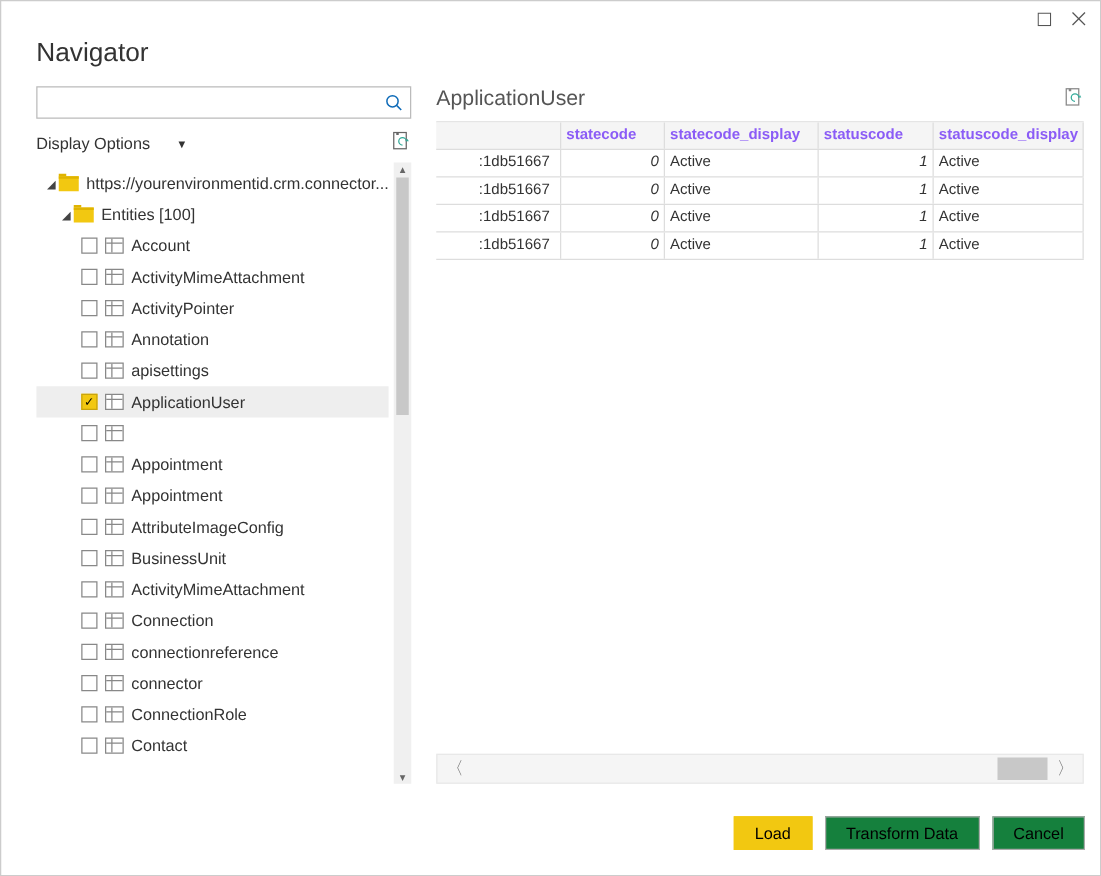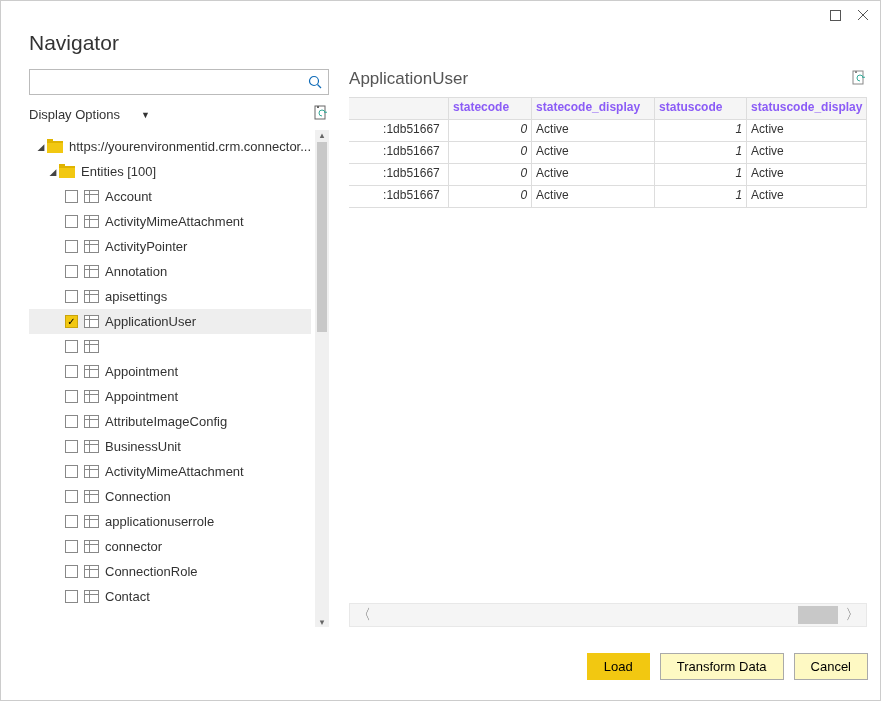--- a/index.html
+++ b/index.html
@@ -46,21 +46,21 @@
   .grid-row.header { background: #f5f5f5; font-weight: 600; color:#8b5cf6;}
   .grid-row.header .cell { border-right: 1px solid #ddd; }
   .cell { border-right: 1px solid #ddd; padding: 2px 4px; overflow:hidden; white-space:nowrap;}
   .cell.num { text-align: right; font-style: italic;}
   .c0{width:70px;margin-left:30px;} .c1{width:83px;} .c2{width:123px;} .c3{width:92px;} .c4{flex:1;}
   .hscroll { margin-top: auto; height: 24px; background:#f5f5f5; border:1px solid #e8e8e8; display:flex; align-items:center; position:relative;}
   .hscroll .arrow { width:28px; text-align:center; color:#777; font-size:14px; cursor:pointer;}
   .hscroll .track{ flex:1; position:relative; height:100%;}
   .hscroll .thumb{ position:absolute; right:0; top:2px; bottom:2px; width:40px; background:#c8c8c8;}
   .footer { display:flex; justify-content:flex-end; gap:10px; padding: 12px 12px 20px; }
-  .btn { border:1px solid #aaa; background:#fef9c3; padding: 5px 16px; font-size:13px; cursor:pointer; }
+  .btn { border:1px solid #aaa; background:#15803d; padding: 5px 16px; font-size:13px; cursor:pointer; }
   .btn.primary { background:#f2c811; border-color:#f2c811; font-weight:500;}
 </style>
 </head>
 <body>
 
 <div class="window">
   <div class="titlebar">
     <div class="tb-btn">
       <svg width="11" height="11">
           <rect x="0.5" y="0.5" width="10" height="10" fill="none" stroke="#555"></rect>
@@ -173,21 +173,21 @@
                 <span class="node-label">ActivityMimeAttachment</span>
               </div>
               <div class="node-row indent2">
                 <span class="checkbox"></span>
                 <span class="table-ico"></span>
                 <span class="node-label">Connection</span>
               </div>
               <div class="node-row indent2">
                 <span class="checkbox"></span>
                 <span class="table-ico"></span>
-                <span class="node-label">applicationuserrole</span>
+                <span class="node-label">connectionreference</span>
               </div>
               <div class="node-row indent2">
                 <span class="checkbox"></span>
                 <span class="table-ico"></span>
                 <span class="node-label">connector</span>
               </div>
               <div class="node-row indent2">
                 <span class="checkbox"></span>
                 <span class="table-ico"></span>
                 <span class="node-label">ConnectionRole</span>

